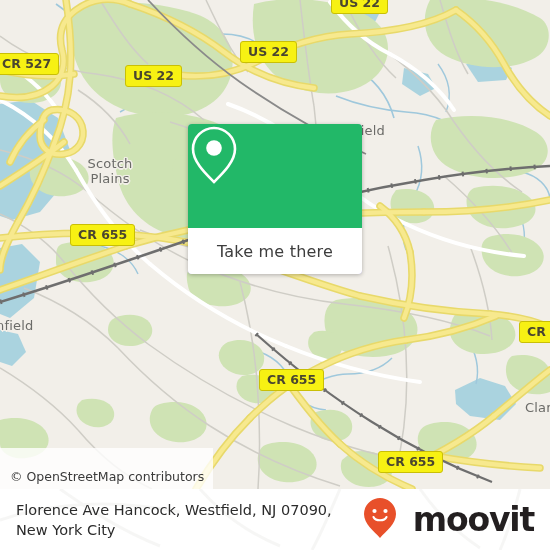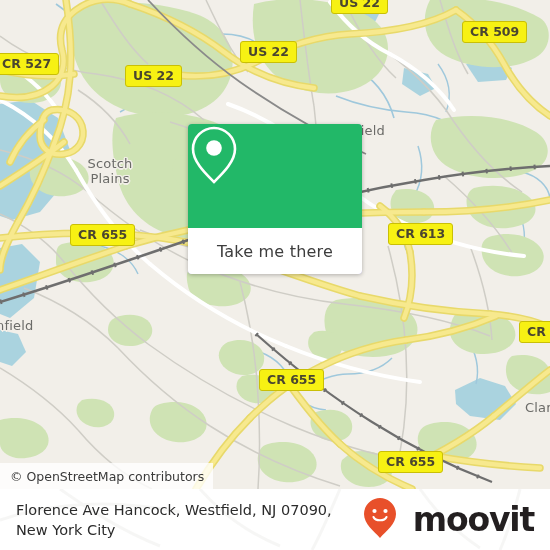--- a/index.html
+++ b/index.html
@@ -48,21 +48,21 @@
     line-height:13px;
     padding:3px 7px 4px 7px;
     white-space:nowrap;
     box-sizing:border-box;
   }
 
   
   #attribution{
     position:absolute;left:0;bottom:0;
     background:rgba(255,255,255,.80);
-    padding:6px 9px 5px 10px;
+    padding:21px 9px 5px 10px;
     font-family:"DejaVu Sans",sans-serif;
     font-size:12.5px;
     color:#3a3a3a;
     white-space:nowrap;
   }
 
   
   #popup{
     position:absolute;left:188px;top:124px;width:174px;
     border-radius:4px;overflow:hidden;
@@ -321,25 +321,23 @@
     </svg>
 
     <div class="place-label center" style="left:78px;top:156px;width:64px;">Scotch
 Plains</div>
     <div class="place-label" style="left:356px;top:123px;">field</div>
     <div class="place-label" style="left:-4px;top:318px;">nfield</div>
     <div class="place-label" style="left:525px;top:400px;">Clark</div>
 
     <div class="shield" style="left:-6px;top:53px;">CR 527</div>
     <div class="shield" style="left:331px;top:-8px;">US 22</div>
-    <div class="shield" style="left:462px;top:21px;">CR 509</div>
     <div class="shield" style="left:240px;top:41px;">US 22</div>
     <div class="shield" style="left:125px;top:65px;">US 22</div>
     <div class="shield" style="left:70px;top:224px;">CR 655</div>
-    <div class="shield" style="left:388px;top:223px;">CR 613</div>
     <div class="shield" style="left:519px;top:321px;">CR 6</div>
     <div class="shield" style="left:259px;top:369px;">CR 655</div>
     <div class="shield" style="left:378px;top:451px;">CR 655</div>
 
     <div id="popup">
       <div id="popup-top">
         <span>
           <svg width="52" height="62" viewBox="0 0 52 62" fill="none">
             <path d="M26 4 C14.4 4 5 13.4 5 25 C5 38 18 50 26 58 C34 50 47 38 47 25 C47 13.4 37.6 4 26 4 Z" stroke="#ffffff" stroke-width="2.6" fill="none"></path>
             <circle cx="26" cy="24" r="7.8" fill="#ffffff"></circle>

